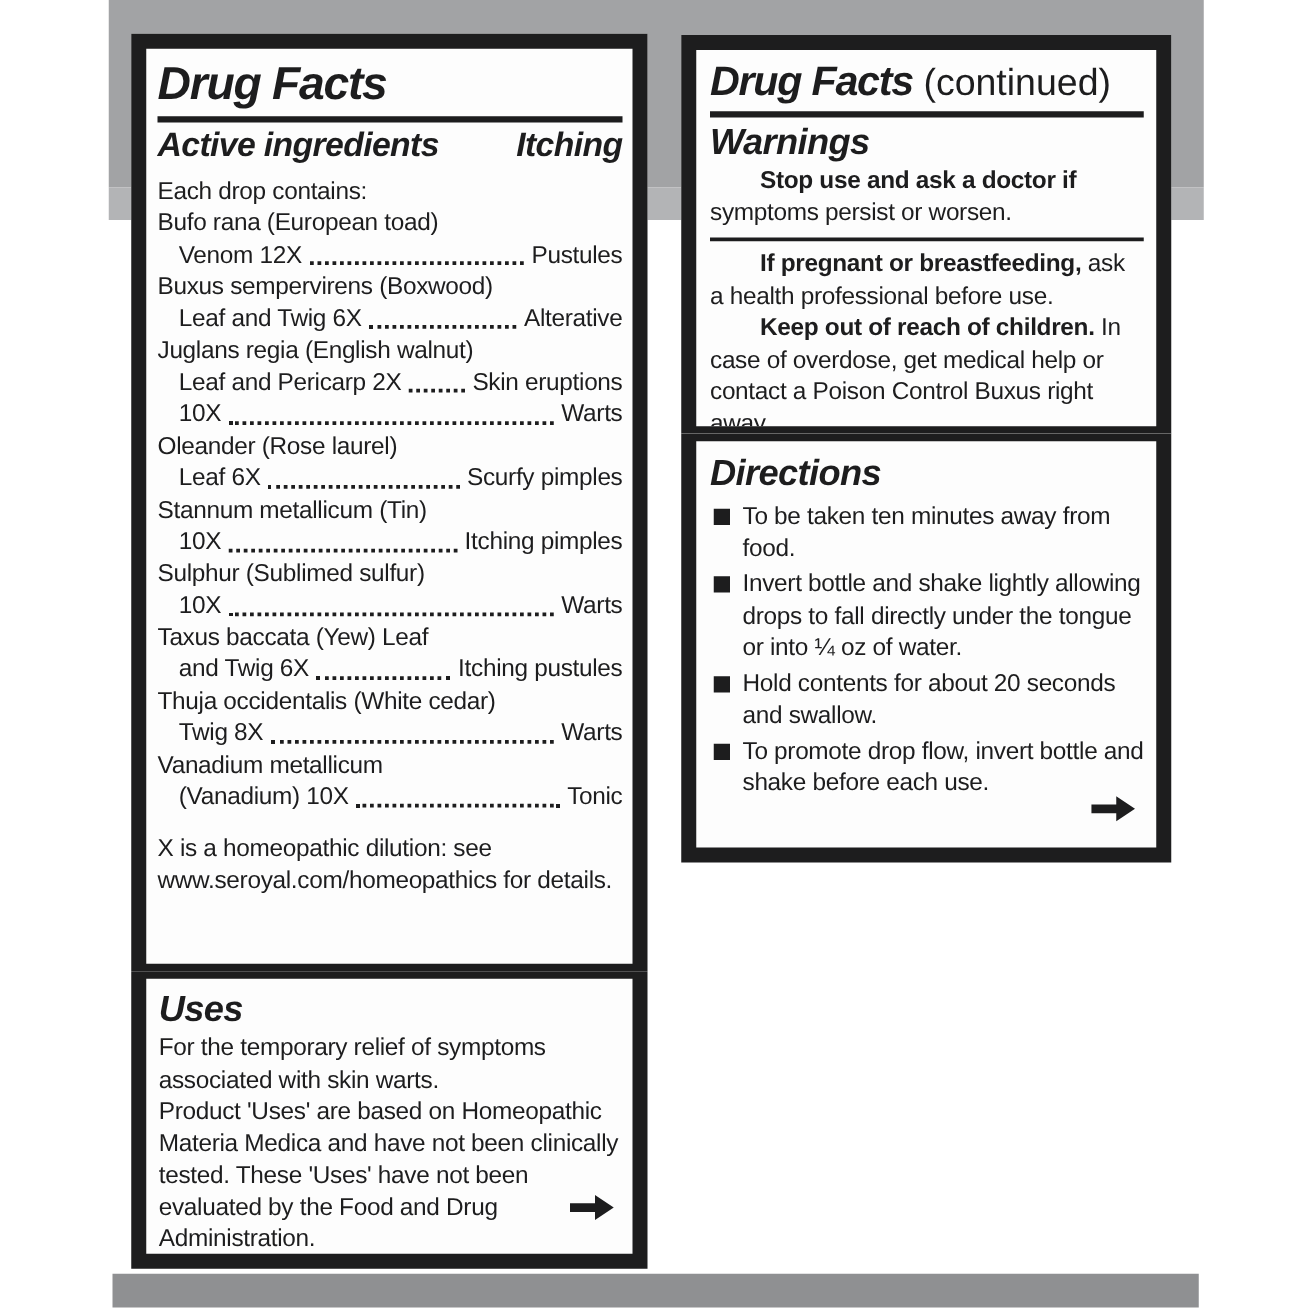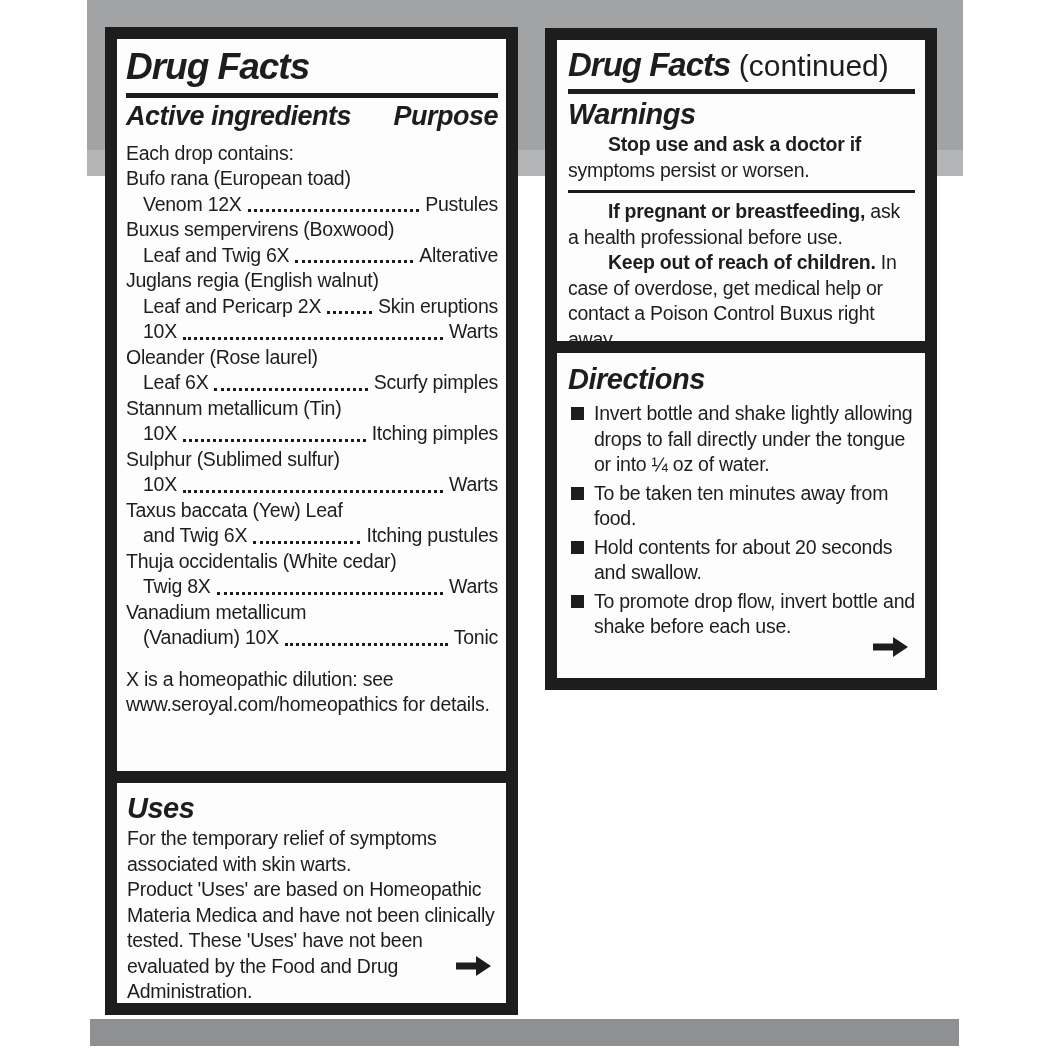--- a/index.html
+++ b/index.html
@@ -71,21 +71,21 @@
 <div class="top-band-bevel"></div>
 <div class="bottom-band"></div>
 
 <div class="label-col" id="left-col">
 
   <div class="panel first" id="drug-facts-panel">
     <div class="df-title">Drug Facts</div>
     <hr class="title-rule">
     <div class="colhead-row">
       <span>Active ingredients</span>
-      <span>Purpose</span>
+      <span>Itching</span>
     </div>
     <div class="body-text">
       <div>Each drop contains:</div>
       <div>
 
           <div class="ing">
             <div class="ing-name">Bufo rana (European toad)</div>
             <div class="ing-dose-row">
               <span class="ing-dose">Venom 12X</span>
               <span class="leader"></span>
@@ -207,26 +207,26 @@
       <p class="warn-par"><span class="bold">Keep out of reach of children.</span><span> In case of overdose, get medical help or contact a Poison Control Buxus right away.</span></p>
     </div>
   </div>
 
   <div class="panel second" id="directions-panel">
     <div class="sect-heading" style="margin-bottom:4px;">Directions</div>
     <div class="body-text">
 
         <div class="dir-item">
           <span class="bullet-sq"></span>
+          <span class="dir-text">To be taken ten minutes away from food.</span>
+        </div>
+
+        <div class="dir-item">
+          <span class="bullet-sq"></span>
           <span class="dir-text">Invert bottle and shake lightly allowing drops to fall directly under the tongue or into ¼ oz of water.</span>
-        </div>
-
-        <div class="dir-item">
-          <span class="bullet-sq"></span>
-          <span class="dir-text">To be taken ten minutes away from food.</span>
         </div>
 
         <div class="dir-item">
           <span class="bullet-sq"></span>
           <span class="dir-text">Hold contents for about 20 seconds and swallow.</span>
         </div>
 
         <div class="dir-item">
           <span class="bullet-sq"></span>
           <span class="dir-text">To promote drop flow, invert bottle and shake before each use.</span>

